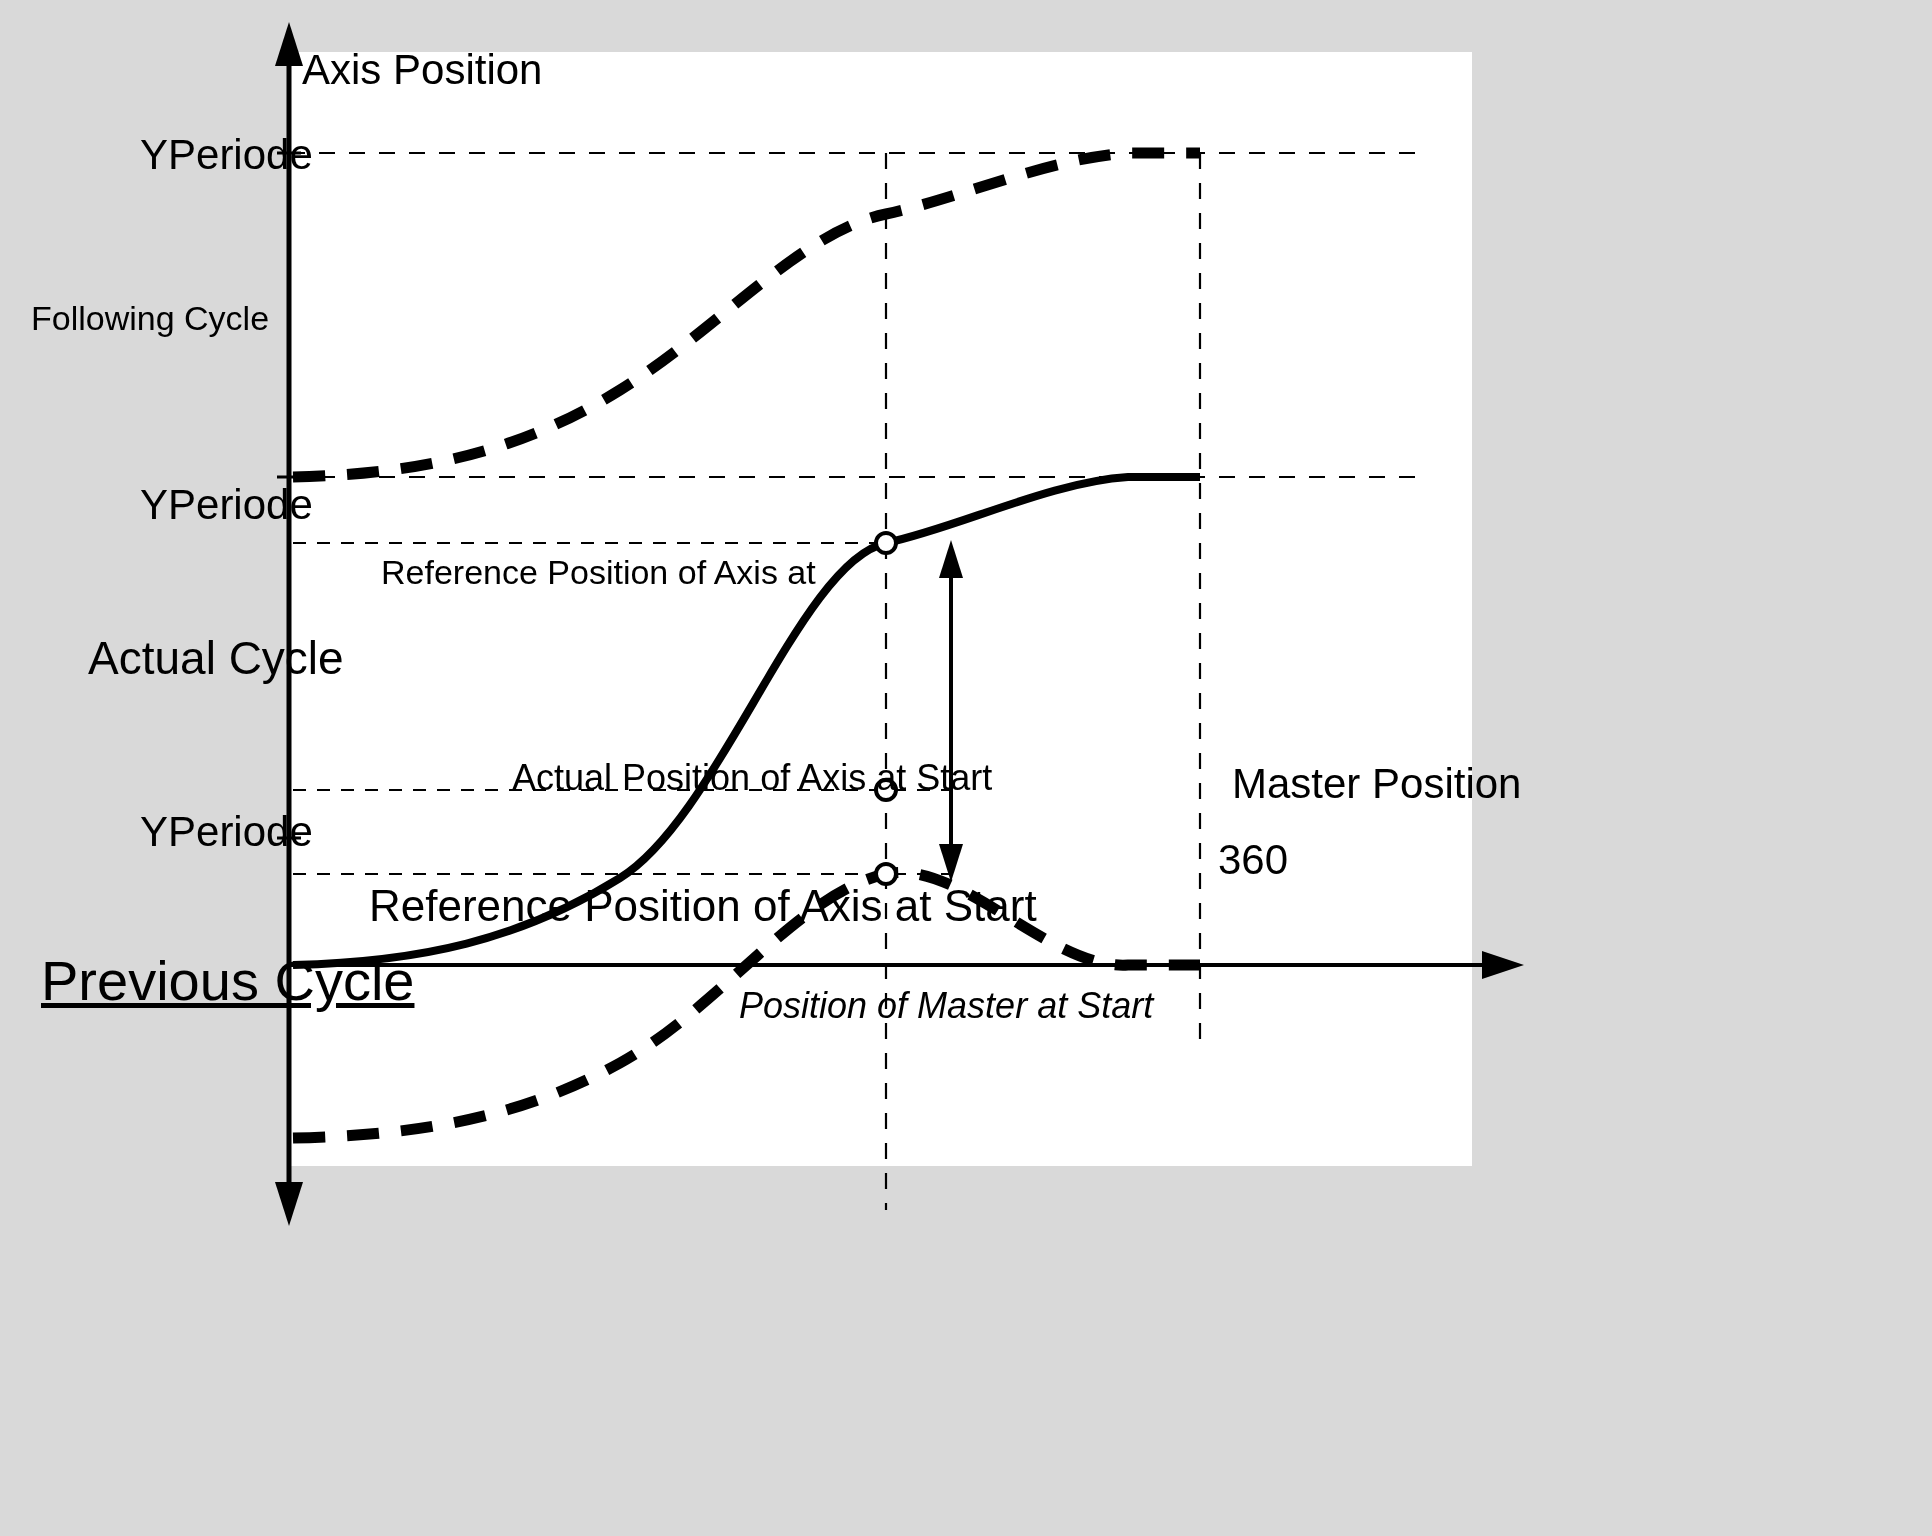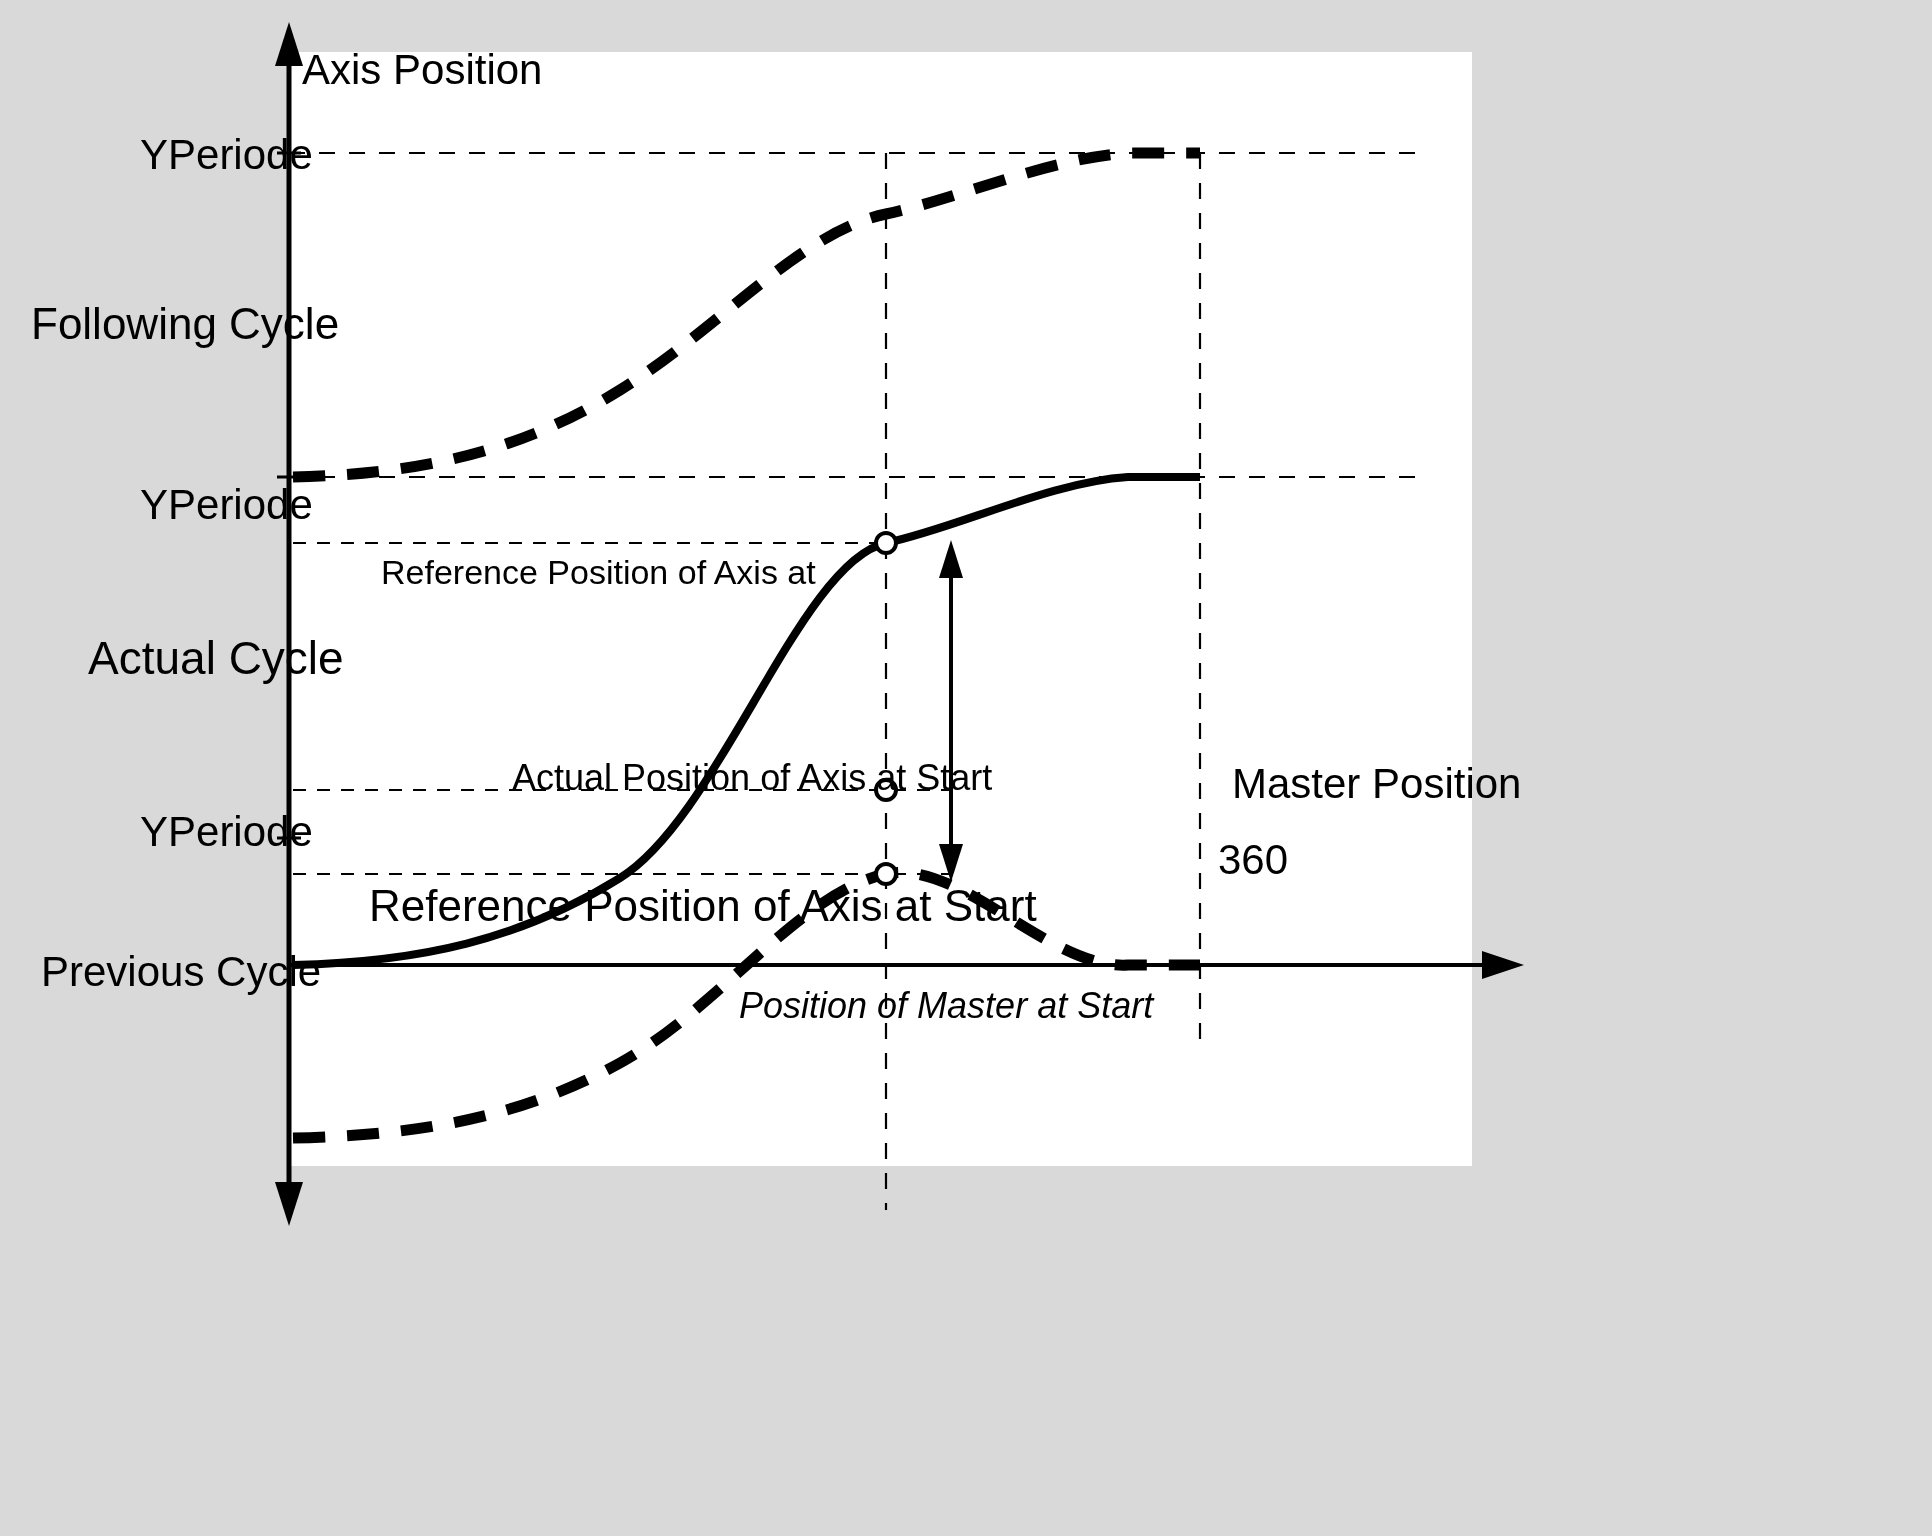--- a/index.html
+++ b/index.html
@@ -71,35 +71,35 @@
 
     <circle cx="886" cy="543" r="10" fill="#ffffff" stroke="#000" stroke-width="4"></circle>
     <circle cx="886" cy="790" r="10" fill="#ffffff" stroke="#000" stroke-width="4"></circle>
     <circle cx="886" cy="874" r="10" fill="#ffffff" stroke="#000" stroke-width="4"></circle>
   </svg>
 
   <div class="txt" style="left:302px;top:46px;font-size:42px;">Axis Position</div>
 
   <div class="txt" style="left:140px;top:131px;font-size:42px;">YPeriode</div>
 
-  <div class="txt" style="left:31px;top:299px;font-size:44px;">Following Cycle</div>
+  <div class="txt" style="left:31px;top:299px;font-size:34px;">Following Cycle</div>
 
   <div class="txt" style="left:140px;top:481px;font-size:42px;">YPeriode</div>
 
   <div class="txt" style="left:381px;top:553px;font-size:34px;">Reference Position of Axis at</div>
 
   <div class="txt" style="left:88px;top:631px;font-size:46px;">Actual Cycle</div>
 
   <div class="txt" style="left:490px;top:757px;font-size:36px;margin-left:22px;">Actual Position of Axis at Start</div>
 
   <div class="txt" style="left:1232px;top:760px;font-size:42px;">Master Position</div>
 
   <div class="txt" style="left:140px;top:808px;font-size:42px;">YPeriode</div>
 
   <div class="txt" style="left:1218px;top:812px;font-size:42px;margin-top:24px;">360</div>
 
   <div class="txt" style="left:369px;top:881px;font-size:44px;">Reference Position of Axis at Start</div>
 
-  <div class="txt" style="left:41px;top:948px;font-size:42px;">Previous Cycle</div>
+  <div class="txt" style="left:41px;top:948px;font-size:56px;text-decoration:underline;">Previous Cycle</div>
 
   <div class="txt" style="left:739px;top:985px;font-size:36px;font-style:italic;">Position of Master at Start</div>
 
 </div>
 
 </body></html>

